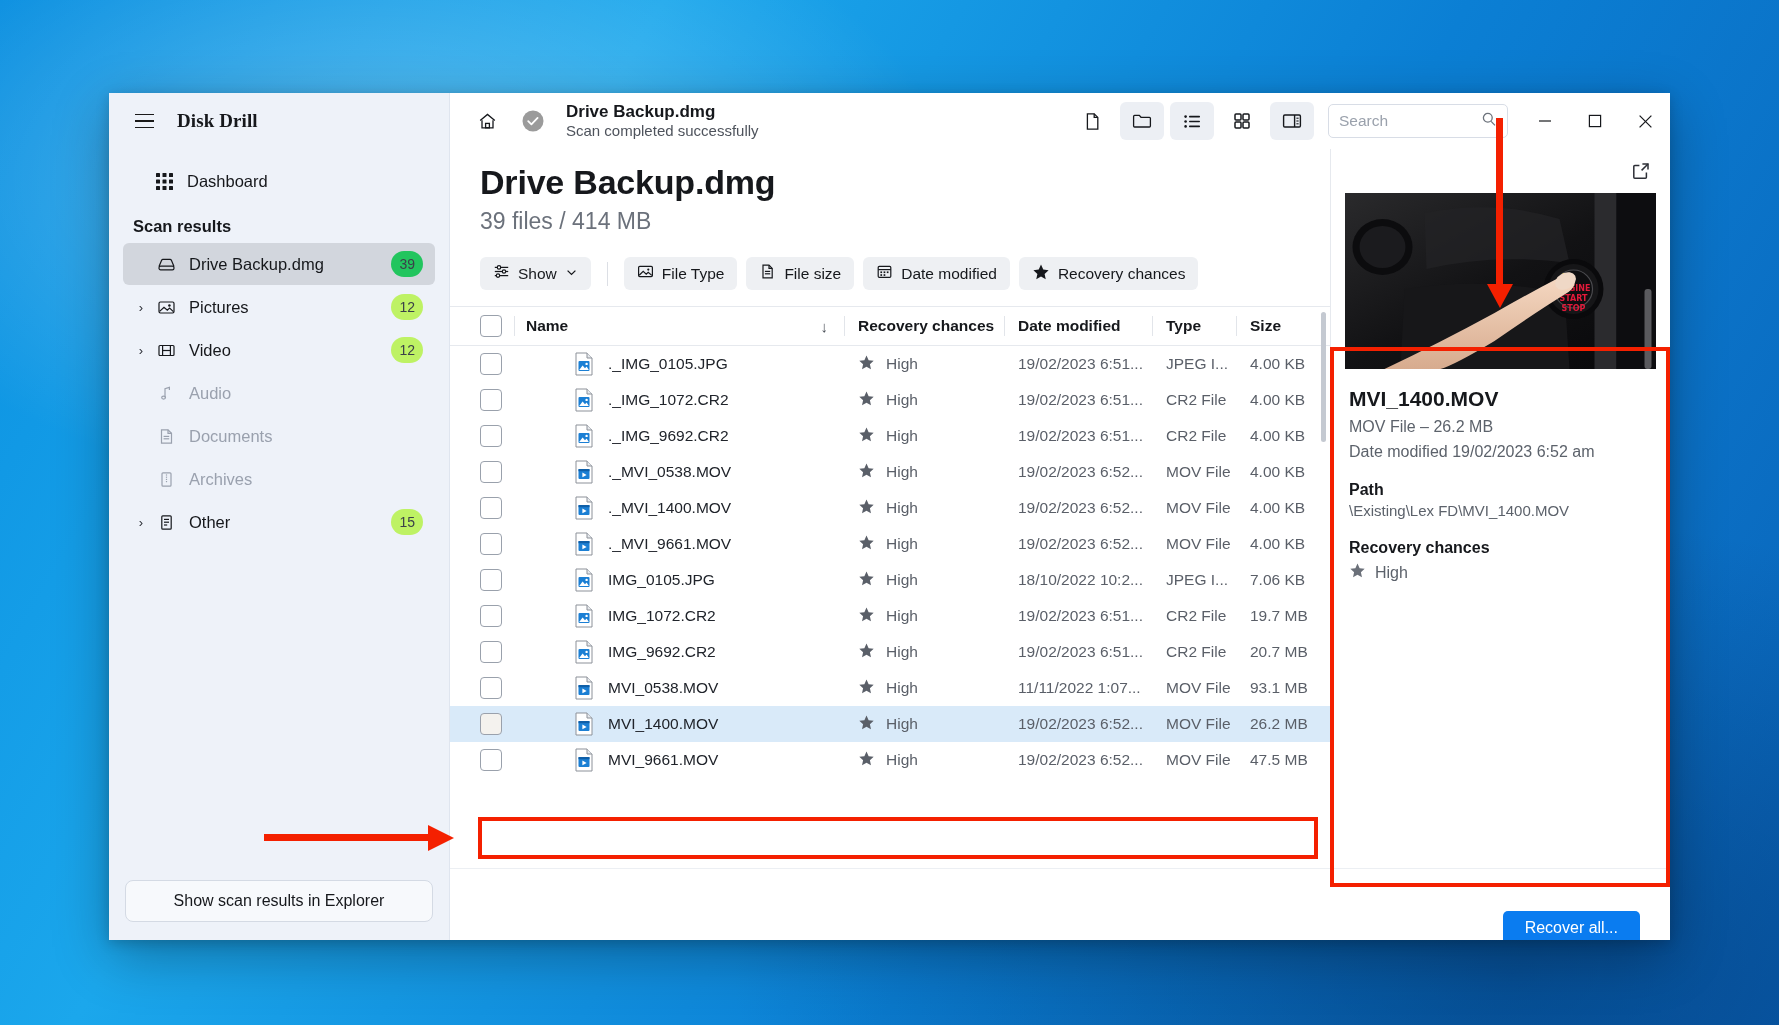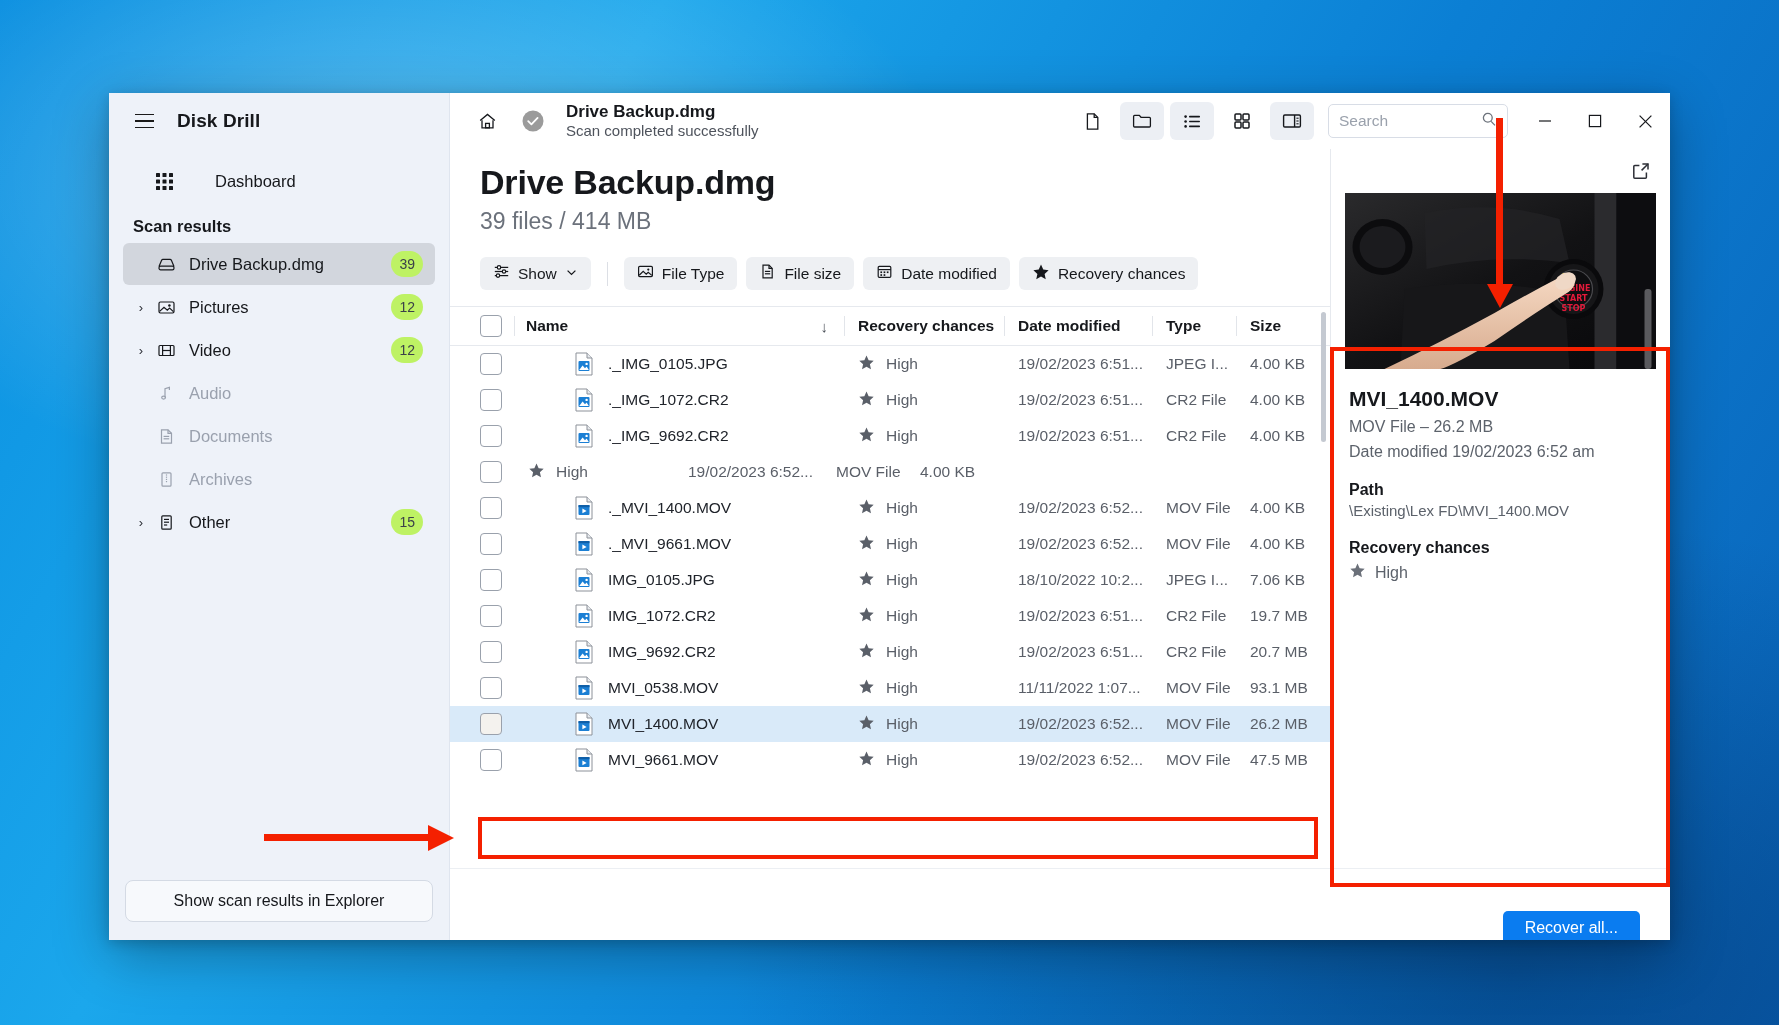--- a/index.html
+++ b/index.html
@@ -27,47 +27,47 @@
     box-shadow: 0 16px 52px rgba(0,0,0,.30), 0 3px 12px rgba(0,0,0,.18);
     display: flex; overflow: hidden;
   }
 
   
   .sidebar {
     width: 341px; flex: none; background: #eef2f9;
     display: flex; flex-direction: column;
     border-right: 1px solid #dfe5ef;
   }
-  .sb-top { height: 56px; display: flex; align-items: center; padding: 0 0 0 18px; }
+  .sb-top { height: 56px; display: flex; align-items: center; padding: 0 0 0 18px; font-family: Liberation Serif, serif; }
   .hamburger { width: 34px; height: 34px; display: flex; flex-direction: column;
     justify-content: center; align-items: center; gap: 5px; border-radius: 5px; }
   .hamburger i { display: block; width: 19px; height: 1.6px; background: #1a1a1a; }
   .app-title { margin-left: 16px; font-size: 19px; font-weight: 700; color: #16181c; letter-spacing: .1px; }
 
   .sb-scroll { flex: 1; padding-top: 10px; }
 
   .sb-item {
     height: 42px; margin: 1px 14px; border-radius: 6px;
     display: flex; align-items: center; padding: 0 12px 0 8px;
     font-size: 16.5px; color: #16181c;
   }
-  .sb-item.indent-top { padding-left: 26px; gap: 28px; }
+  .sb-item.indent-top { padding-left: 26px; }
   .sb-item.active { background: #d2d6dd; }
   .sb-item.disabled { color: #9aa1ae; }
   .sb-chevron { width: 20px; flex: none; display: flex; align-items: center; justify-content: center;
      font-size: 13px; color: #2c2f36; }
   .sb-chevron.empty { visibility: hidden; }
   .sb-ico { width: 30px; flex: none; display: flex; align-items: center; justify-content: center; }
   .sb-label { margin-left: 8px; flex: 1; white-space: nowrap; }
   .sb-count {
     min-width: 30px; height: 26px; padding: 0 8px; border-radius: 13px;
     background: #bef264; color: #3b4049; font-size: 14px;
     display: flex; align-items: center; justify-content: center;
   }
-  .sb-item.active .sb-count { background: #bef264; }
+  .sb-item.active .sb-count { background: #22c55e; }
 
   .sb-section {
     padding: 14px 0 6px 24px; font-size: 16.5px; font-weight: 700; color: #16181c;
   }
 
   .sb-bottom { padding: 14px 16px 18px; }
   .sb-btn {
     width: 100%; height: 42px; border: 1px solid #d4dae4; border-radius: 8px;
     background: #f7f9fc; color: #16181c; font-size: 16px;
     font-family: inherit; cursor: pointer;
@@ -612,20 +612,32 @@
                     </svg></span>
                   <span class="muted">High</span>
                 </div>
                 <div class="c-date muted">19/02/2023 6:51...</div>
                 <div class="c-type muted">CR2 File</div>
                 <div class="c-size muted">4.00 KB</div>
               </div>
               <div class="row">
                 <div class="c-check">
                   <div class="cb"></div>
+                </div>
+                <div class="c-name fname">
+                  <span class="fi">
+                    <svg class="ficon" viewBox="0 0 20 24">
+                      <path d="M2 1 H13 L18 6 V23 H2 Z" fill="#ffffff" stroke="#8c9199" stroke-width="1"></path>
+                      <path d="M13 1 V6 H18" fill="#e6e9ed" stroke="#8c9199" stroke-width="1"></path>
+                      <rect x="4.5" y="9" width="11" height="10" rx="1" fill="#1b7fd4"></rect>
+                      <rect x="4.5" y="9" width="11" height="2.2" fill="#0f5fa8"></rect>
+                      <path d="M8.4 12.6 L12.6 14.9 L8.4 17.2 Z" fill="#ffffff"></path>
+                    </svg>
+                  </span>
+                  <span>._MVI_0538.MOV</span>
                 </div>
                 <div class="c-rec rec-cell">
                   <span><svg width="17" height="17" viewBox="0 0 18 18">
                       <path d="M9 1.6 L11.25 6.6 L16.6 7.2 L12.6 10.9 L13.75 16.2 L9 13.5 L4.25 16.2 L5.4 10.9 L1.4 7.2 L6.75 6.6 Z" fill="#5a5f68"></path>
                     </svg></span>
                   <span class="muted">High</span>
                 </div>
                 <div class="c-date muted">19/02/2023 6:52...</div>
                 <div class="c-type muted">MOV File</div>
                 <div class="c-size muted">4.00 KB</div>

